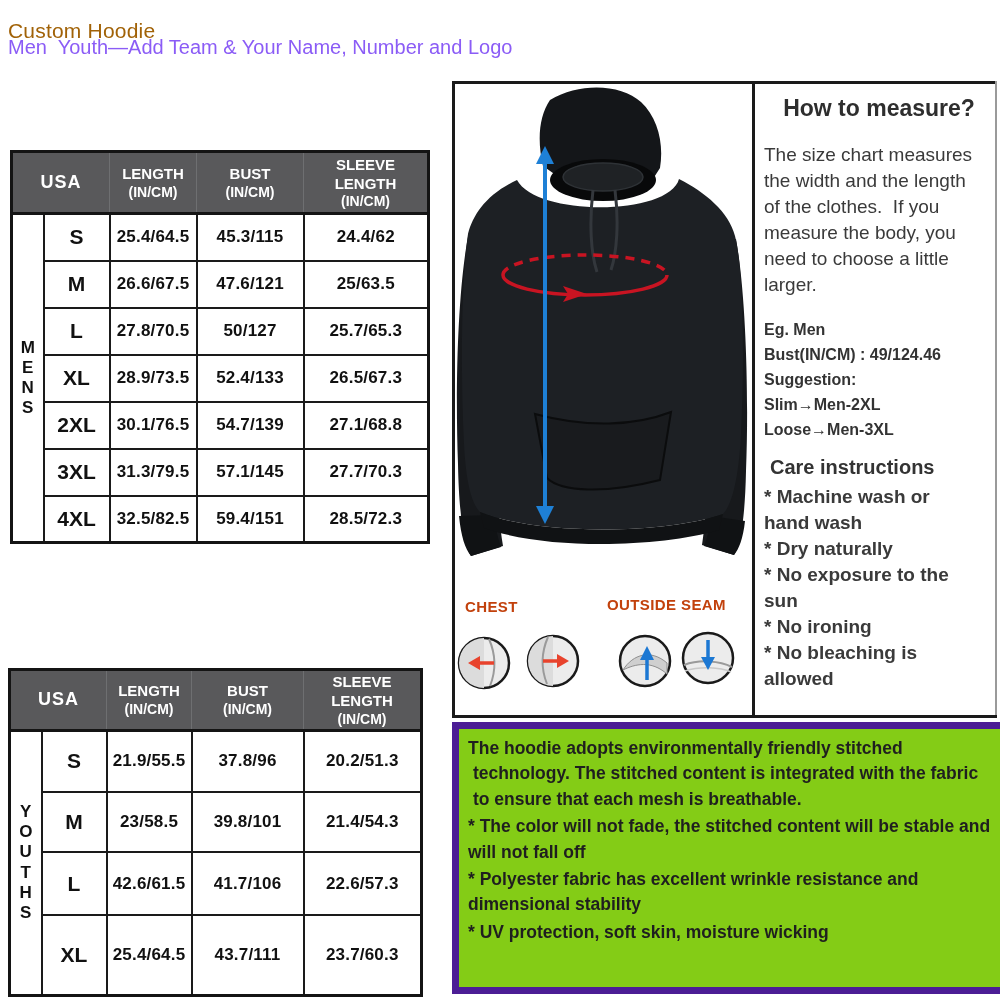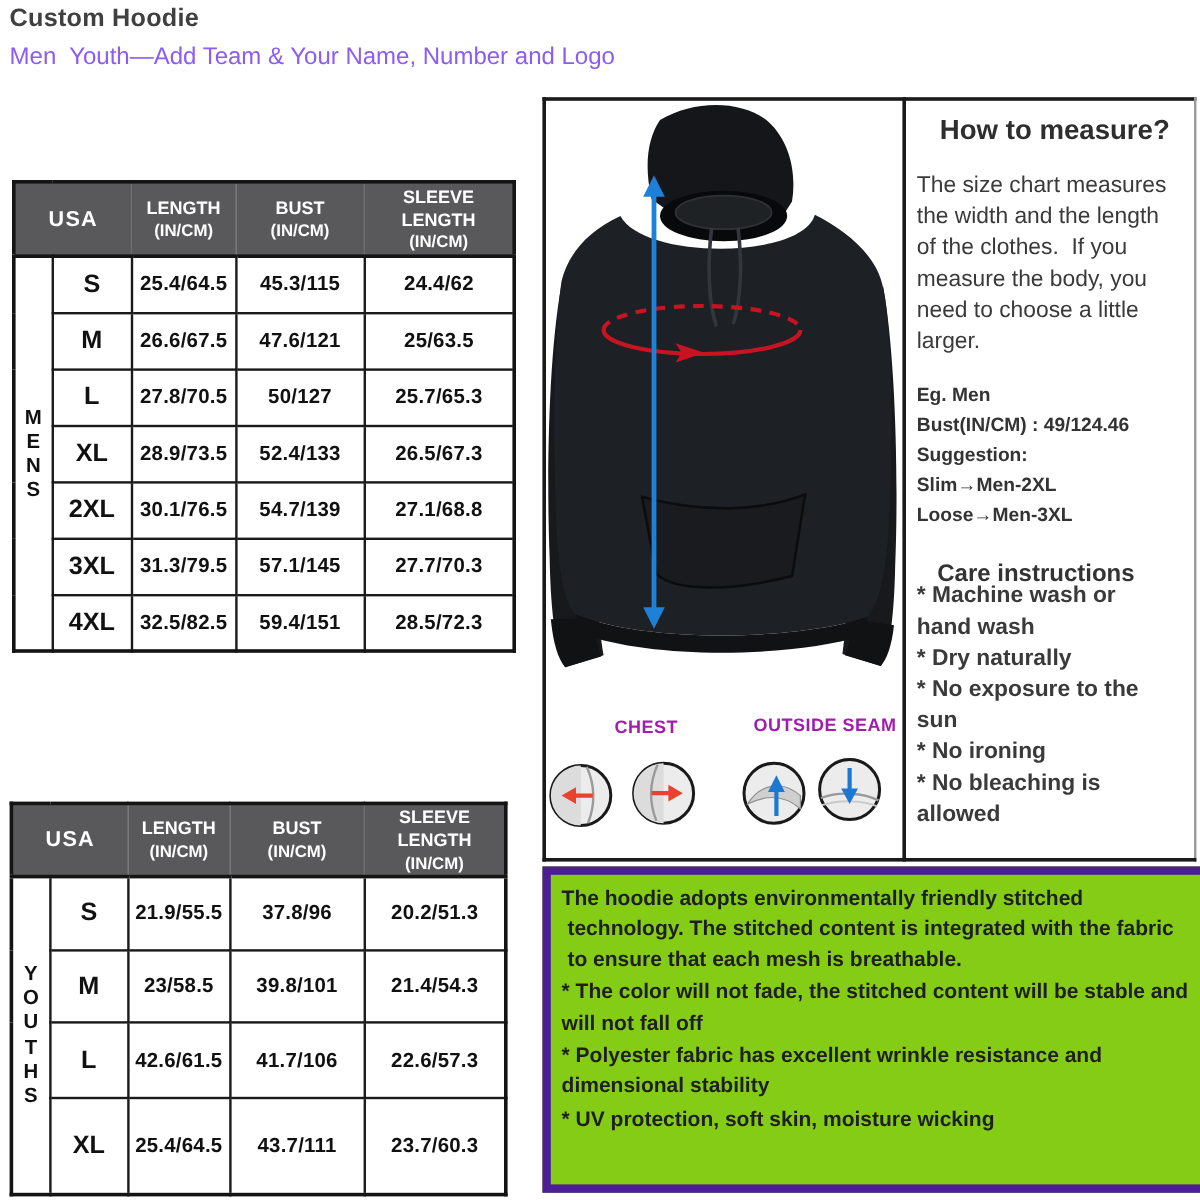--- a/index.html
+++ b/index.html
@@ -1,19 +1,19 @@
 <!DOCTYPE html>
 <html><head>
 <meta charset="utf-8">
 <style>
   html,body{margin:0;padding:0;background:#ffffff;}
   .page{position:relative;width:1000px;height:1000px;background:#ffffff;overflow:hidden;
         font-family:"Liberation Sans", sans-serif;color:#222;}
   
-  .title{position:absolute;left:8px;top:4px;margin:0;font-size:21px;font-weight:700;color:#404040;letter-spacing:.2px;}
+  .title{position:absolute;left:8px;top:19px;margin:0;font-size:21px;font-weight:400;color:#a16207;letter-spacing:.2px;}
   .subtitle{position:absolute;left:8px;top:36px;margin:0;font-size:20px;font-weight:500;color:#8b5cf6;white-space:pre;}
   
   .size-table{position:absolute;border-collapse:collapse;background:#fff;table-layout:fixed;
               border:3px solid #141414;}
   .size-table td{border:2px solid #1a1a1a;text-align:center;vertical-align:middle;color:#111;}
   .size-table thead th{background:#59595b;color:#ffffff;border:0;border-bottom:3px solid #141414;
                        text-align:center;vertical-align:middle;padding:2px 0;}
   .size-table thead th + th{border-left:1px solid #6e6f71;}
   .usa-head{font-size:18px;font-weight:700;letter-spacing:1px;}
   .col-head{font-size:15px;font-weight:700;line-height:1.25;}
@@ -25,26 +25,26 @@
               line-height:1.18;text-align:center;color:#111;}
   
   .line{position:absolute;background:#1a1a1a;}
   
   .measure-heading{position:absolute;left:763px;top:95px;width:232px;margin:0;text-align:center;
                    font-size:23px;font-weight:600;color:#2e2e2e;}
   .measure-body{position:absolute;left:764px;top:142px;width:234px;margin:0;font-size:19px;
                 font-weight:500;line-height:1.37;color:#3a3a3a;white-space:pre-wrap;}
   .eg-block{position:absolute;left:764px;top:318px;width:234px;font-size:16px;font-weight:700;
             color:#333;line-height:1.56;}
-  .care-heading{position:absolute;left:770px;top:456px;margin:11px;font-size:20px;font-weight:600;color:#333;}
+  .care-heading{position:absolute;left:770px;top:456px;margin:0;font-size:20px;font-weight:600;color:#333;}
   .care-list{position:absolute;left:764px;top:484px;width:234px;margin:0;padding:0;list-style:none;
              font-size:19px;font-weight:700;color:#3a3a3a;line-height:1.37;}
   .care-list li{white-space:pre-wrap;margin:0;}
   
-  .diagram-label{position:absolute;font-size:15px;font-weight:700;color:#a21caf;letter-spacing:.4px;text-align:right;}
+  .diagram-label{position:absolute;font-size:15px;font-weight:700;color:#c2410c;letter-spacing:.4px;text-align:left;}
   .measure-icon{position:absolute;width:56px;height:56px;}
   
   .bottom-box{position:absolute;left:452px;top:722px;width:523px;height:248px;border:7px solid #4c1d95;
               padding:5px 9px;background:#84cc16;}
   .bottom-box p{margin:2px 0;font-size:17.5px;font-weight:600;color:#1f1f1f;line-height:1.45;white-space:pre-wrap;}
 </style>
 </head>
 <body>
 
 <div class="page">

